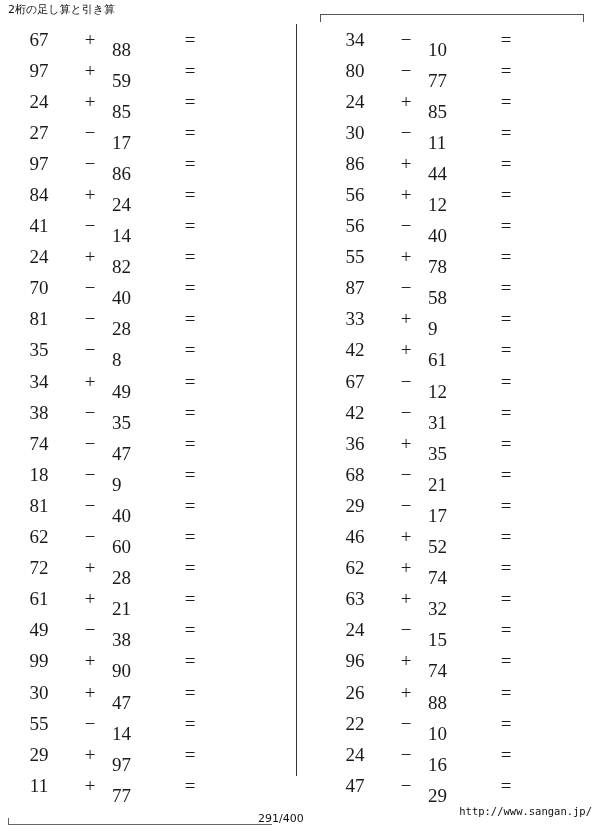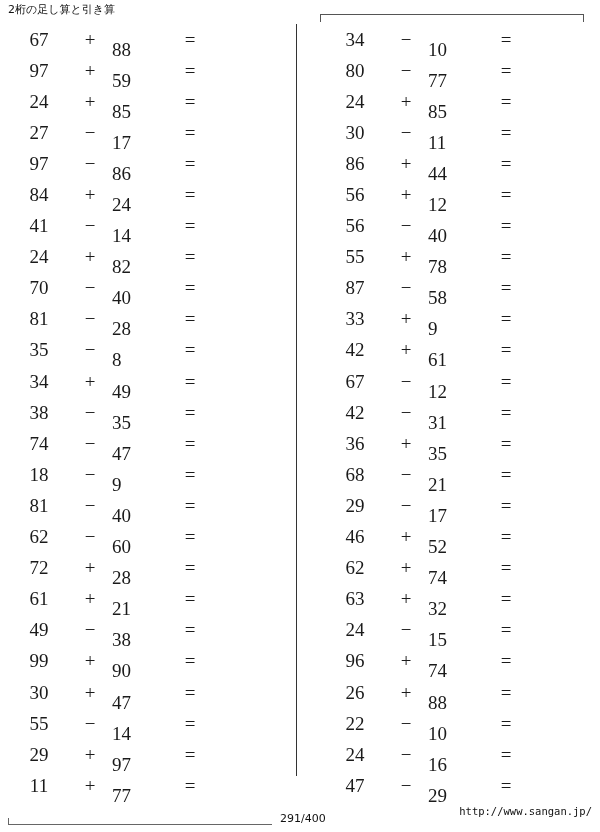--- a/index.html
+++ b/index.html
@@ -101,21 +101,21 @@
     display: inline-block;
     margin-top: 20px;
   }
   .cell-eq {
     width: 40px;
     text-align: center;
     display: inline-block;
   }
   .footer-page {
     position: absolute;
-    left: 280px;
+    left: 258px;
     top: 812px;
     font-size: 11px;
     font-family: "DejaVu Sans", sans-serif;
     color: #111;
   }
   .footer-copy {
     position: absolute;
     right: 8px;
     top: 805px;
     text-align: right;

